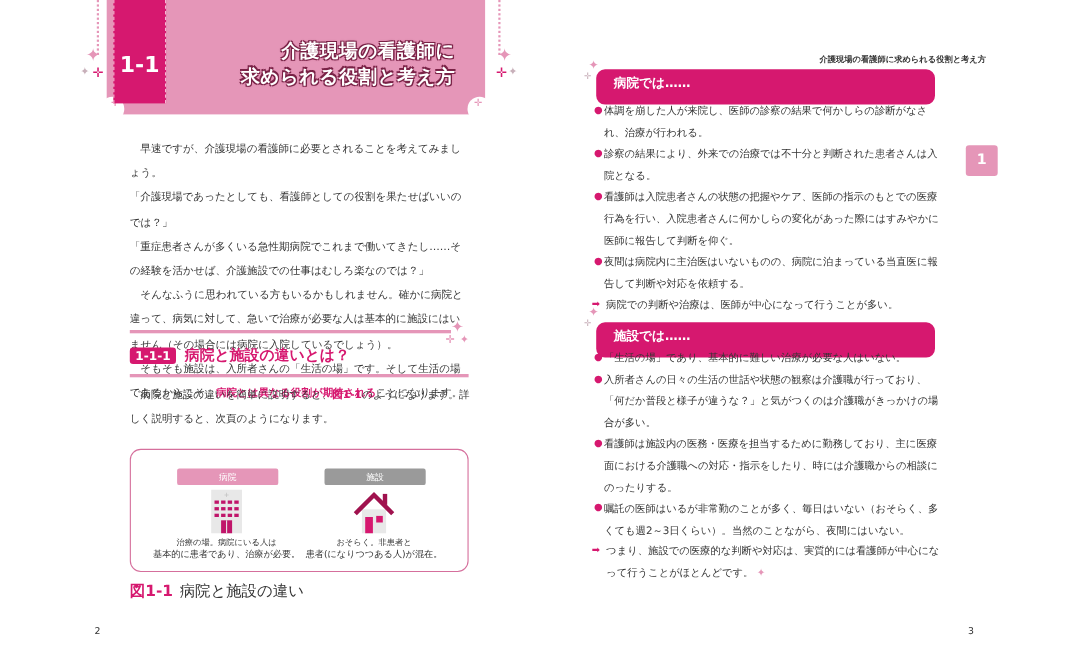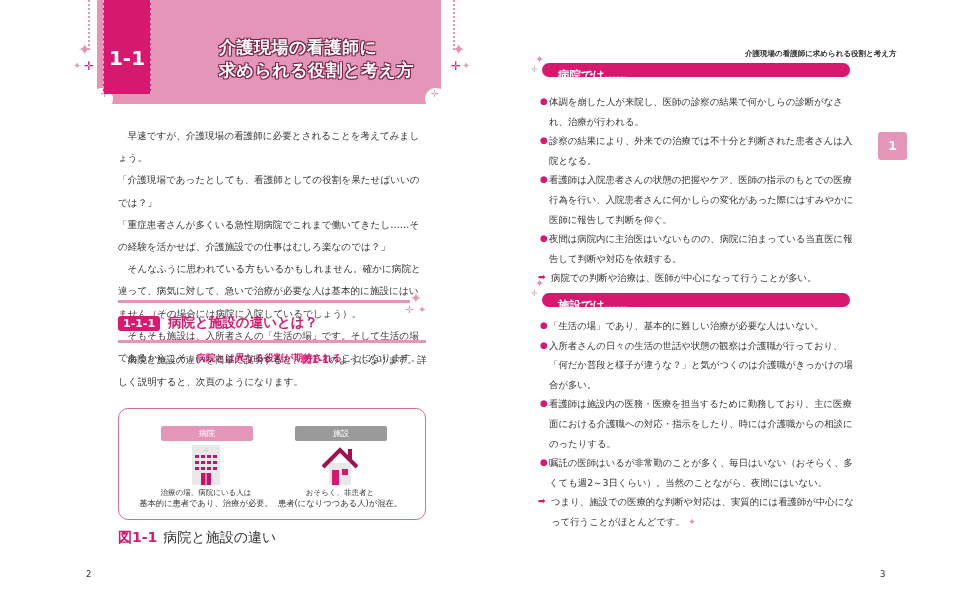--- a/index.html
+++ b/index.html
@@ -10,21 +10,21 @@
   .right { left:485px; width:485px; }
 
   
   .banner { position:absolute; left:97px; top:0; width:344px; height:104px; background:#e596b8; }
   .banner-notch-l { position:absolute; left:-6px; bottom:-6px; width:22px; height:22px; background:#fff; border-radius:50%; }
   .banner-notch-r { position:absolute; right:-6px; bottom:-6px; width:22px; height:22px; background:#fff; border-radius:50%; }
   .banner-tab { position:absolute; left:6px; top:0; width:46px; height:94px; background:#d6186f;
                 border-left:1px dashed #f5b8d2; border-right:1px dashed #f5b8d2; }
   .banner-num { position:absolute; left:0; right:0; top:46px; text-align:center; color:#fff; font-weight:bold; font-size:20px; }
   .banner-title { position:absolute; left:122px; top:36px; color:#fff; font-weight:bold; font-size:17px; line-height:23px;
-                  text-shadow:0 0 2px #7a2347, 1px 1px 0 #7a2347, -1px -1px 0 #7a2347, 1px -1px 0 #7a2347, -1px 1px 0 #7a2347; letter-spacing:0.5px; }
+                  text-shadow:0 0 2px #7a2347, 1px 1px 0 #7a2347, -1px -1px 0 #7a2347, 1px -1px 0 #7a2347, -1px 1px 0 #7a2347; letter-spacing:0.5px;text-align:right; }
   .dots-v { position:absolute; top:0; width:0; height:50px; border-left:2px dotted #e596b8; }
   .sparkle { position:absolute; color:#e596b8; font-size:16px; line-height:16px; }
   .sparkle.dark { color:#d6186f; font-size:12px; }
   .sparkle.grey { color:#c8b0ba; font-size:10px; }
 
   
   .body-text { position:absolute; left:118px; width:310px; font-size:9.6px; line-height:22.2px; color:#333; }
   .body-text p { margin:0; }
   .indent { text-indent:1em; }
   .hl { color:#d6186f; font-weight:bold; }
@@ -39,21 +39,21 @@
   .figure { position:absolute; left:118px; top:408px; width:308px; height:112px; border:1.5px solid #d56f9c; border-radius:10px; box-sizing:border-box; }
   .fig-label { position:absolute; top:17px; width:92px; height:15px; border-radius:2px; color:#fff; font-size:8px; text-align:center; line-height:15px; }
   .fig-desc { position:absolute; top:78px; width:150px; text-align:center; font-size:7.5px; line-height:11px; color:#333; }
   .fig-caption { position:absolute; left:118px; top:529px; font-size:14px; color:#333; }
   .fig-caption .num { color:#d6186f; font-weight:bold; margin-right:6px; }
 
   .page-num { position:absolute; top:569px; font-size:8.5px; color:#333; }
 
   
   .running-head { position:absolute; left:260px; top:21px; font-size:7.5px; color:#333; font-weight:bold;margin-top:28px; }
-  .box-head { position:absolute; left:57px; width:308px; height:14px; background:#d6186f; border-radius:8px;
+  .box-head { position:absolute; left:57px; width:308px; height:32px; background:#d6186f; border-radius:8px;
               color:#fff; font-weight:bold; font-size:11.5px; line-height:25px; padding-left:16px; box-sizing:border-box; }
   .blist { position:absolute; left:54px; width:315px; font-size:9.4px; line-height:19.6px; color:#333; }
   .blist .item { position:relative; padding-left:10px; }
   .blist .bullet { position:absolute; left:1px; top:0; color:#d6186f; font-size:9px; }
   .blist .arrow { position:absolute; left:-1px; top:0; color:#d6186f; font-size:9px; }
   .chapter-tab { position:absolute; left:393px; top:132px; width:29px; height:28px; background:#e596b8; border-radius:3px;
                  color:#fff; font-weight:bold; font-size:13px; text-align:center; line-height:28px; }
 </style>
 </head>
 <body>

